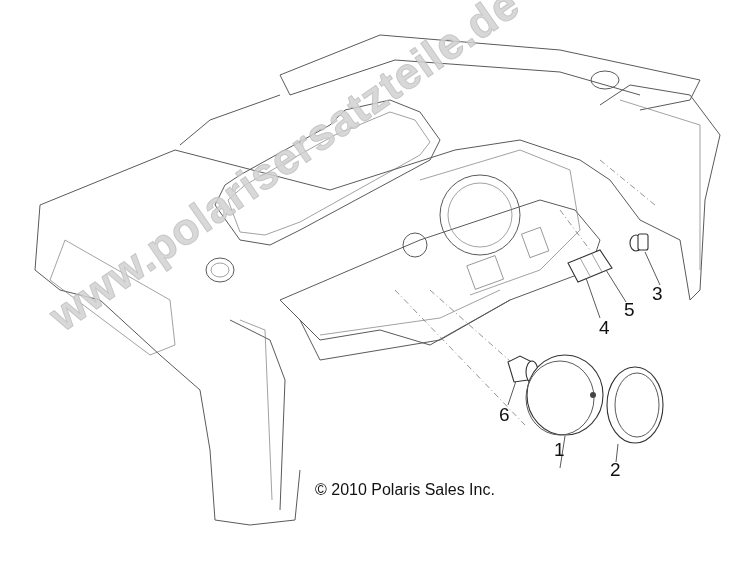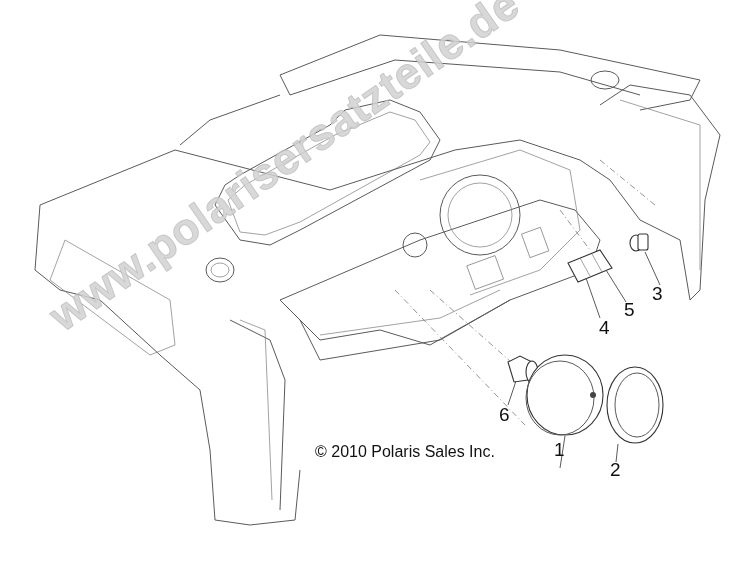--- a/index.html
+++ b/index.html
@@ -4,21 +4,21 @@
   <style>
     html, body { margin: 0; padding: 0; background: #ffffff; }
     body { width: 731px; height: 566px; position: relative; overflow: hidden; font-family: "Liberation Sans", sans-serif; }
     #diagram { position: absolute; left: 0; top: 0; width: 731px; height: 566px; }
     .ln { fill: none; stroke: #5a5a5a; stroke-width: 1; }
     .ln-thin { fill: none; stroke: #7a7a7a; stroke-width: 0.7; }
     .ln-dash { fill: none; stroke: #777; stroke-width: 0.8; stroke-dasharray: 6 3 1 3; }
     .fill-part { fill: #ffffff; stroke: #333; stroke-width: 1.1; }
     .dark { fill: #444; }
     .label { position: absolute; font-size: 19px; color: #111; font-family: "Liberation Sans", sans-serif; line-height: 1; }
-    .copyright { position: absolute; left: 315px; top: 443px; font-size: 16px; color: #111; white-space: nowrap; }
+    .copyright { position: absolute; left: 315px; top: 481px; font-size: 16px; color: #111; white-space: nowrap; }
     .watermark {
       position: absolute; left: 40px; top: 300px;
       font-size: 44px; font-weight: bold; color: #d2d2d2;
       -webkit-text-stroke: 1px #bdbdbd;
       transform-origin: 0 0; transform: rotate(-35deg);
       white-space: nowrap; letter-spacing: 1px; opacity: 0.85;
     }
   </style>
 </head>
 <body>

